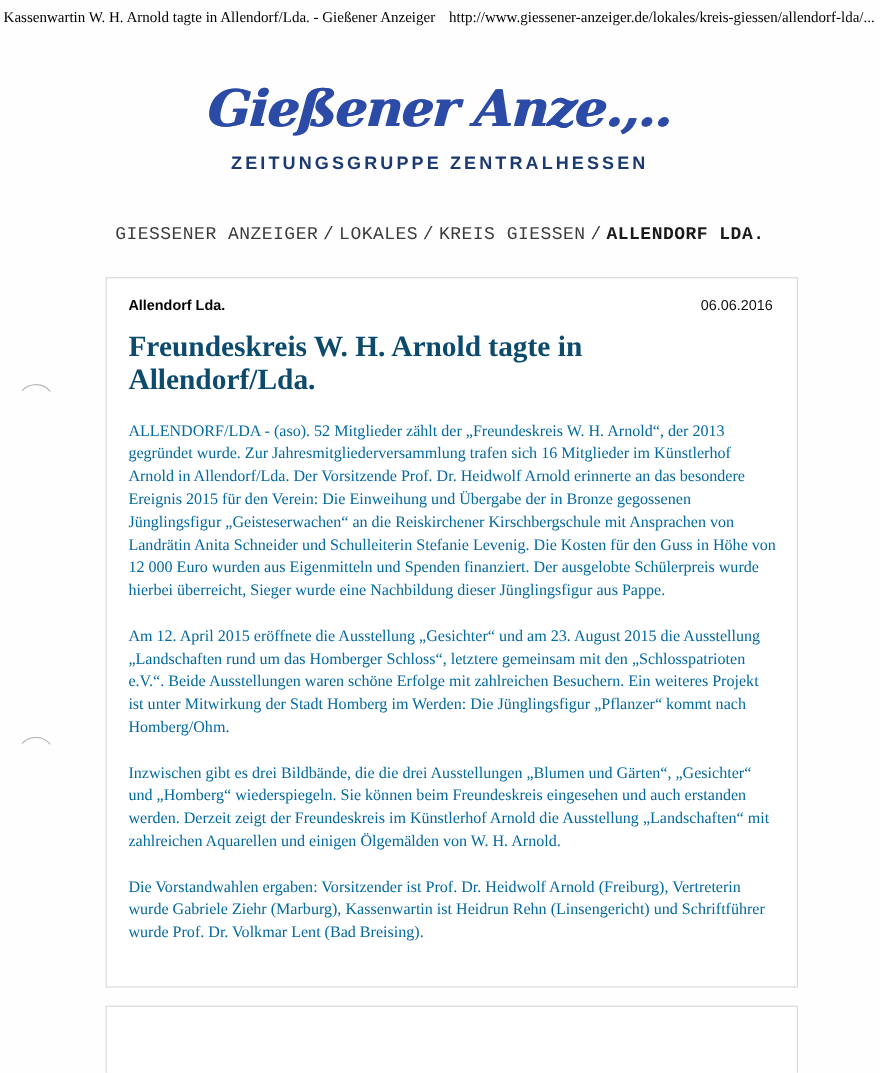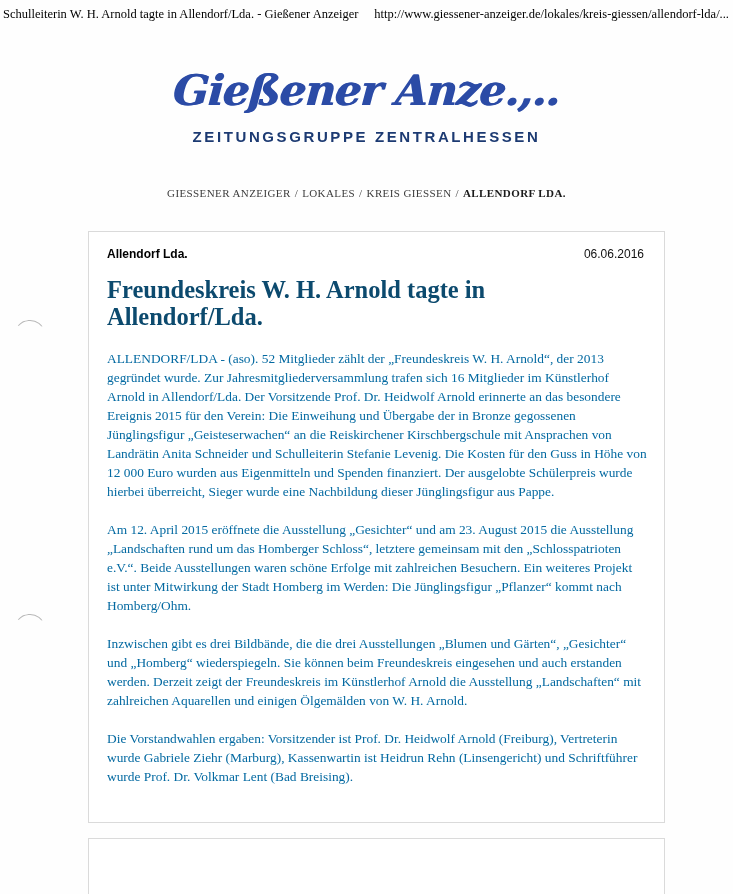--- a/index.html
+++ b/index.html
@@ -44,22 +44,22 @@
     font-size: 15px;
     letter-spacing: 2.6px;
     color: #1c3a72;
   }
 
   
   .breadcrumb {
     position: absolute;
     top: 187px; left: 0; right: 0;
     text-align: center;
-    font-family: Liberation Serif, serif;
-    font-size: 11px;
+    font-family: Liberation Mono, monospace;
+    font-size: 15px;
     letter-spacing: 0.4px;
     color: #3c3c3c;
     white-space: nowrap;
   }
   .breadcrumb .sep { margin: 0 4px; }
   .breadcrumb .current { font-weight: bold; color: #1a1a1a; }
 
   
   .scan-arc {
     position: absolute;
@@ -116,21 +116,21 @@
     left: 88px; top: 838px;
     width: 577px; height: 110px;
     border: 1px solid #dadada;
     background: #fff;
   }
 </style>
 </head>
 <body>
 
 <div class="print-header">
-  <span>Schulleiterin W. H. Arnold tagte in Allendorf/Lda. - Gießener Anzeiger</span>
+  <span>Kassenwartin W. H. Arnold tagte in Allendorf/Lda. - Gießener Anzeiger</span>
   <span>http://www.giessener-anzeiger.de/lokales/kreis-giessen/allendorf-lda/...</span>
 </div>
 
 <div class="masthead">
   <div class="logo">Gießener Anze.,..</div>
   <div class="tagline">ZEITUNGSGRUPPE ZENTRALHESSEN</div>
 </div>
 
 <div class="breadcrumb">
   <span>GIESSENER ANZEIGER</span><span class="sep">/</span><span>LOKALES</span><span class="sep">/</span><span>KREIS GIESSEN</span><span class="sep">/</span><span class="current">ALLENDORF LDA.</span>

